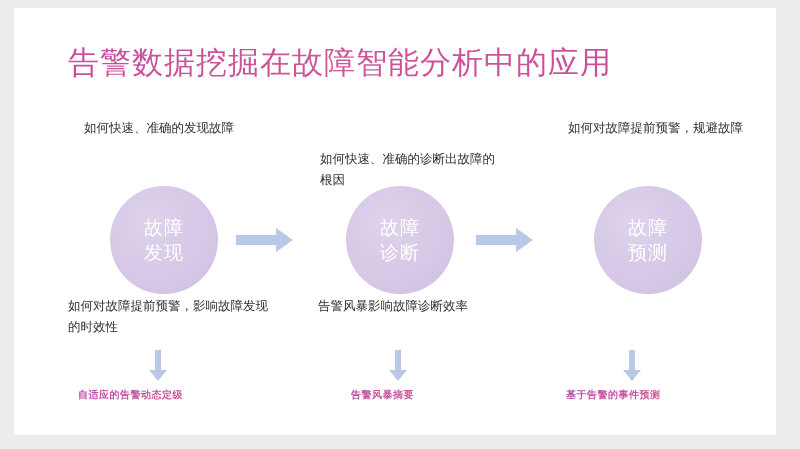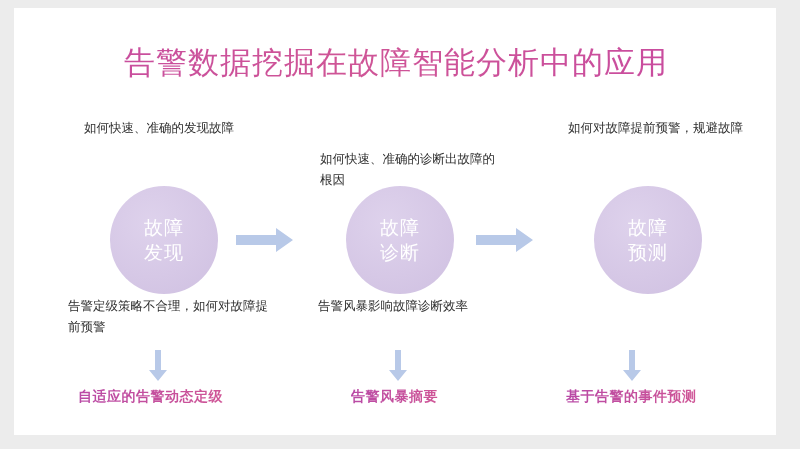--- a/index.html
+++ b/index.html
@@ -15,24 +15,24 @@
     position: absolute;
     left: 14px;
     top: 8px;
     width: 762px;
     height: 427px;
     background: #ffffff;
     overflow: hidden;
   }
   #title {
     position: absolute;
-    left: 10px;
+    left: 4px;
     top: 34px;
     width: 644px;
-    text-align: right;
+    text-align: center;
     font-size: 31px;
     font-weight: 400;
     letter-spacing: 1px;
     color: #cb4d9e;
     background: linear-gradient(90deg, #c64ba0 0%, #cf5596 50%, #c94c9e 100%);
     -webkit-background-clip: text;
     background-clip: text;
     -webkit-text-fill-color: transparent;
     white-space: nowrap;
   }
@@ -110,21 +110,21 @@
     height: 32px;
   }
   .arrow-down svg { display: block; }
   .col-0 .arrow-down { left: 88px; }
   .col-1 .arrow-down { left: 86px; }
   .col-2 .arrow-down { left: 84px; }
 
   .result-label {
     position: absolute;
     top: 380px;
-    font-size: 14px;
+    font-size: 10px;
     font-weight: bold;
     letter-spacing: 0.5px;
     white-space: nowrap;
     color: #c44c9c;
     background: linear-gradient(90deg, #b94aa6 0%, #cf5596 100%);
     -webkit-background-clip: text;
     background-clip: text;
     -webkit-text-fill-color: transparent;
   }
   .col-0 .result-label { left: 18px; }
@@ -137,21 +137,21 @@
 <div id="slide">
 
   <div id="title">告警数据挖掘在故障智能分析中的应用</div>
 
   <div class="col col-0">
     <div class="top-text">如何快速、准确的发现故障</div>
     <div class="circle">
       <span>故障</span>
       <span>发现</span>
     </div>
-    <div class="bottom-text">告警定级策略不合理，如何对故障提前预警</div>
+    <div class="bottom-text">如何对故障提前预警，影响故障发现的时效性</div>
     <div class="arrow-down">
       <svg width="20" height="32" viewBox="0 0 20 32">
         <polygon points="7,0 13,0 13,20 19,20 10,31 1,20 7,20" fill="#b8c9e8"></polygon>
       </svg>
     </div>
     <div class="result-label">自适应的告警动态定级</div>
   </div>
 
   <div class="arrow-right" id="arrow-right-0">
     <svg width="58" height="26" viewBox="0 0 58 26">

